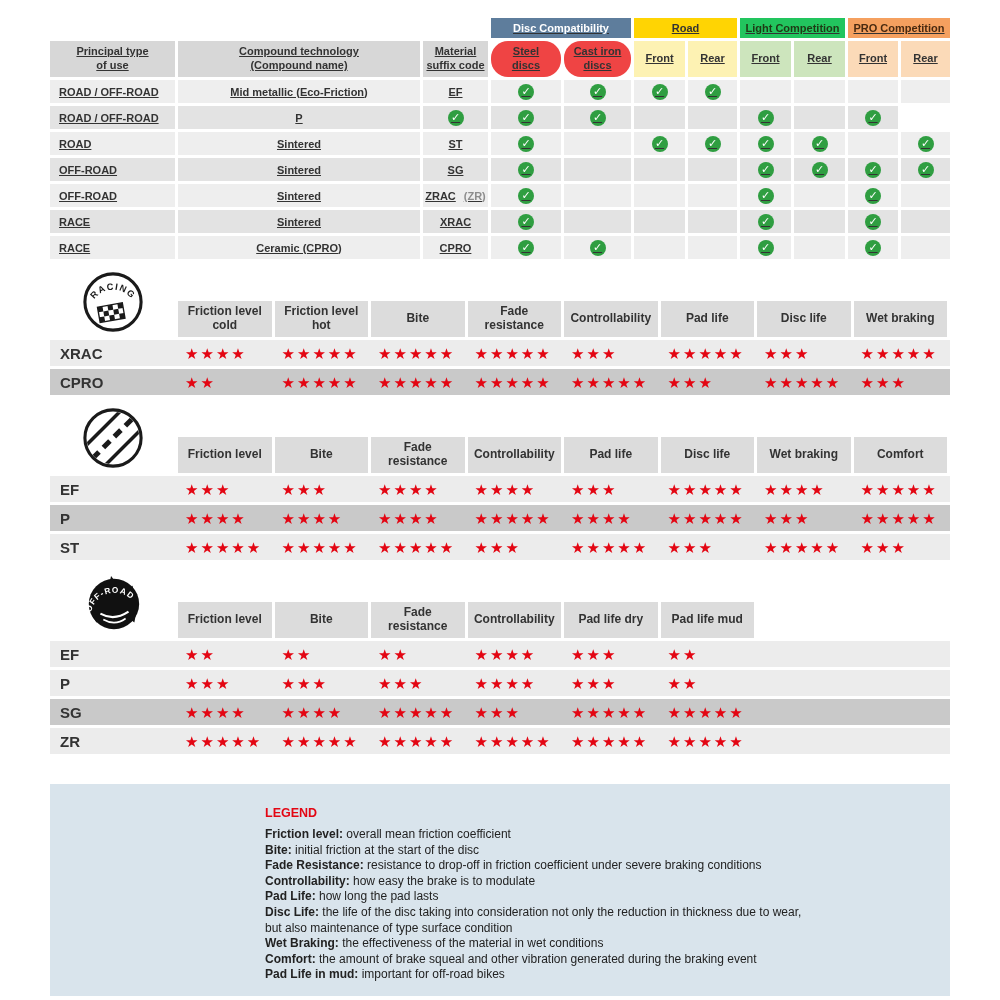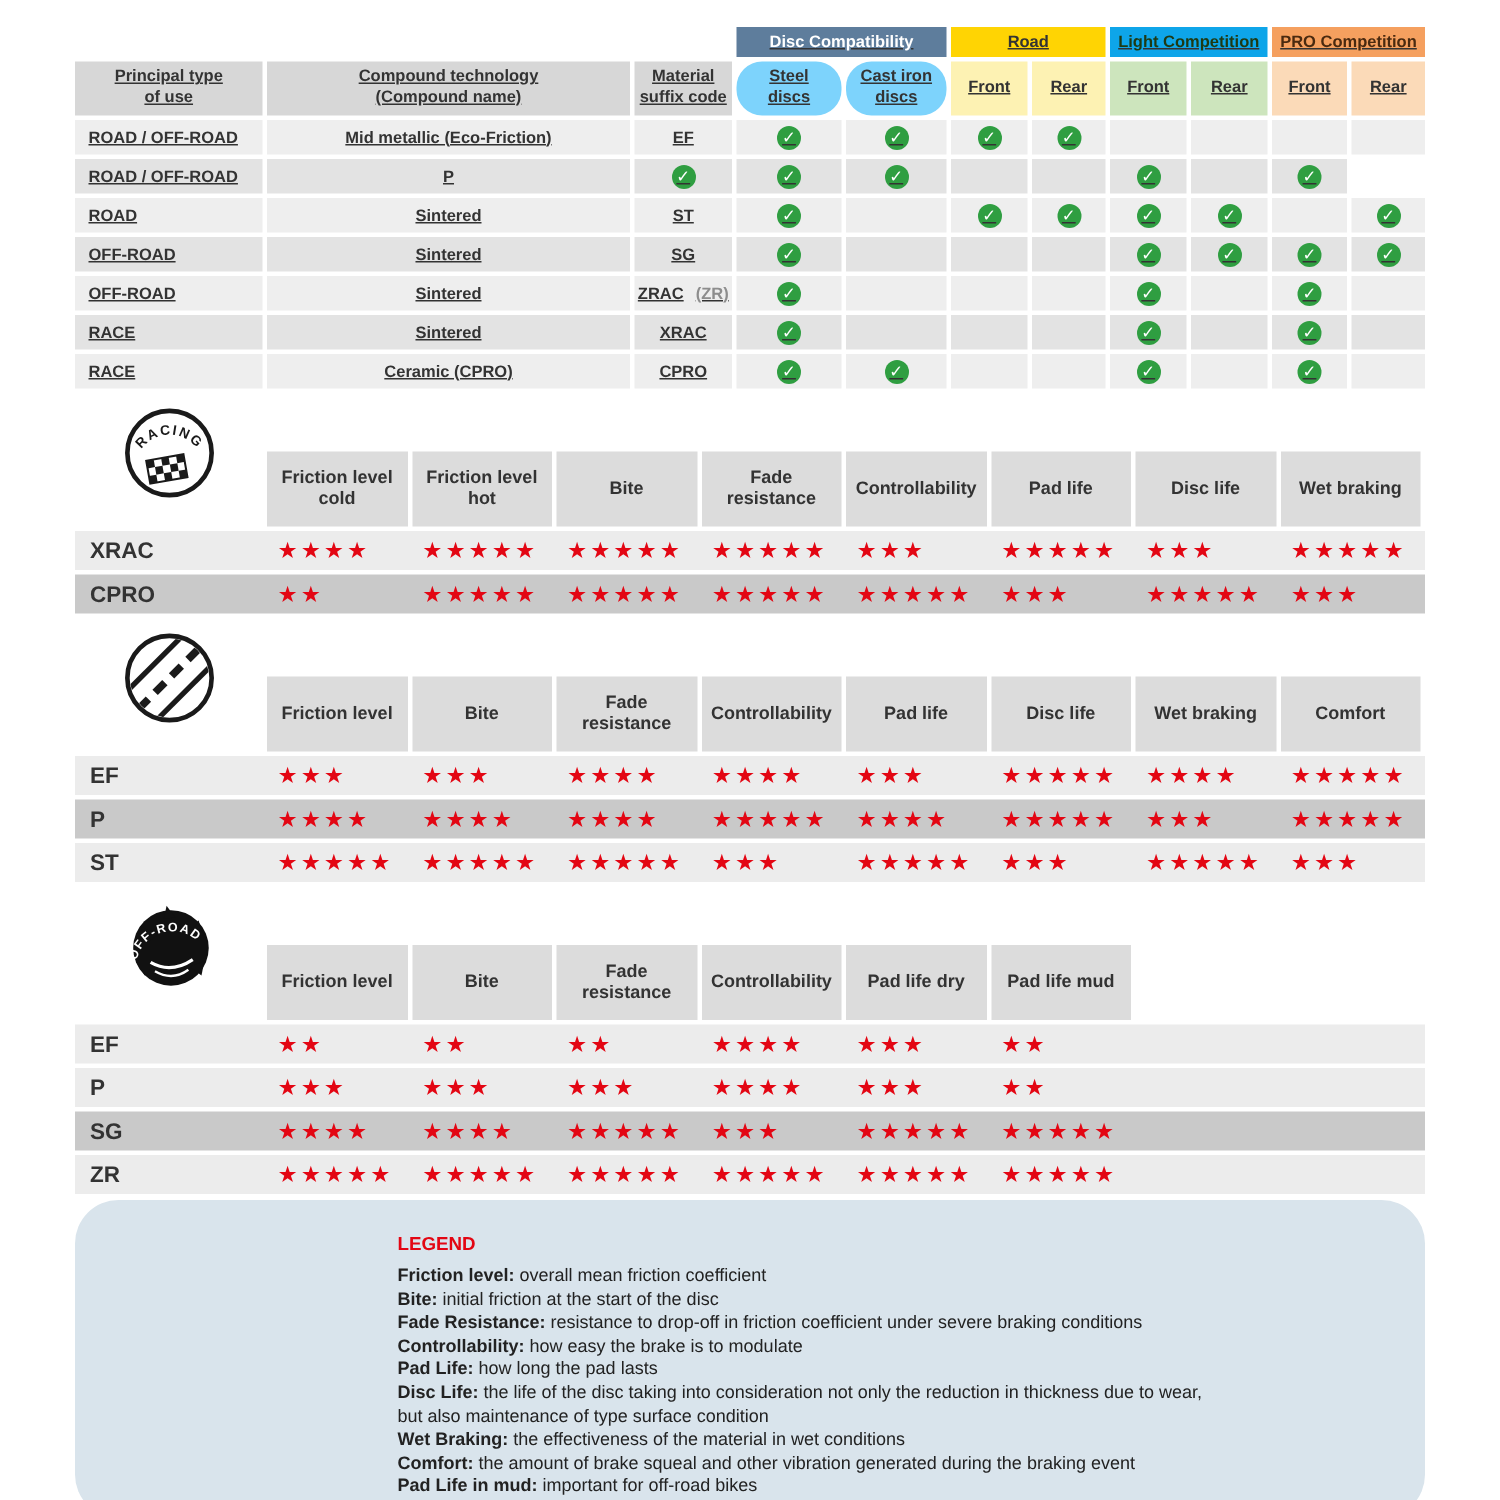--- a/index.html
+++ b/index.html
@@ -6,55 +6,55 @@
   html, body { width:1000px; height:1000px; background:#ffffff; }
   body { font-family:"Liberation Sans","DejaVu Sans",sans-serif; color:#333; position:relative; overflow:hidden; }
   .page { position:absolute; left:50px; top:18px; width:900px; }
 
   
   .cgrid { display:grid; grid-template-columns:125px 242px 65px 70px 67px 51px 49px 51px 51px 50px 49px; column-gap:3px;text-decoration:underline; }
   .gcell { height:20px; display:flex; align-items:center; justify-content:center; font-size:11px; font-weight:bold; }
   .gcell.spacer { background:transparent; }
   .group-disc  { background:#5e7d9c; color:#fff; }
   .group-road  { background:#ffd403; color:#333; }
-  .group-light { background:#0ea5e9; color:#1e3a14; }
+  .group-light { background:#22c55e; color:#1e3a14; }
   .group-pro   { background:#f5a05f; color:#4a2a10; }
   .header-row { margin-top:3px; }
   .hcell { height:36px; display:flex; align-items:center; justify-content:center; text-align:center;
            font-size:11px; font-weight:bold; line-height:1.25; white-space:pre-line; padding:0 2px; }
-  .hc-gray { background:#d7d7d7; } .hc-disc { background:#7dd3fc;border-radius:17px; }
+  .hc-gray { background:#d7d7d7; } .hc-disc { background:#ef4444;border-radius:17px; }
   .hc-road { background:#fdf2b3; } .hc-light { background:#cde5bd; } .hc-pro { background:#fbdab8; }
   .crow { margin-top:3px; }
   .ccell { height:23px; display:flex; align-items:center; justify-content:center; font-size:11px; font-weight:bold; }
   .ccell.use { justify-content:flex-start; padding-left:9px; }
   .row-light { background:#eeeeee; } .row-mid { background:#e3e3e3; }
   .check { width:16px; height:16px; border-radius:50%; background:#2f9e41; color:#fff; font-size:11px;
            font-weight:bold; display:flex; align-items:center; justify-content:center; }
   .code-suffix { color:#8d8d8d; margin-left:8px; font-weight:bold; }
 
   
   .section { position:relative; margin-top:42px; }
   .sec-icon { position:absolute; left:32px; top:-30px; width:62px; height:62px; }
   .sec-icon svg { width:100%; height:100%; display:block; }
   .star-header { display:grid; column-gap:3px; }
   .star-header.cols-8 { grid-template-columns:125px repeat(8,93.5px); }
   .star-header.cols-6 { grid-template-columns:125px repeat(6,93.5px); }
   .sh-spacer { background:transparent; }
-  .sh-cell { height:50px; background:#dcdcdc; display:flex; align-items:center; justify-content:center;
+  .sh-cell { height:36px; background:#dcdcdc; display:flex; align-items:center; justify-content:center;
              text-align:center; font-size:12px; font-weight:bold; line-height:1.15; padding:0 8px; }
   .star-row { margin-top:3px; height:26px; display:grid; align-items:center; }
   .star-row.cols-8 { grid-template-columns:128px repeat(8,96.5px); }
   .star-row.cols-6 { grid-template-columns:128px repeat(6,96.5px); }
   .shade-light { background:#ececec; } .shade-dark { background:#c9c9c9; }
   .sr-label { padding-left:10px; font-size:15px; font-weight:bold; color:#333; }
   .sr-cell { padding-left:7px; font-size:15px; letter-spacing:2px; color:#e30613;
              white-space:nowrap; overflow:hidden; line-height:1; }
 
   
-  .legend { margin-top:4px; background:#d9e4ec; height:212px; padding:22px 30px 0 215px;border-radius:29px; }
+  .legend { margin-top:30px; background:#d9e4ec; height:212px; padding:22px 30px 0 215px; }
   .legend-title { color:#e30613; font-weight:bold; font-size:12.5px; margin-bottom:7px; }
   .legend-line { font-size:12px; line-height:15.6px; color:#222; }
   .legend-term { font-weight:bold;text-align:center; }
 </style>
 </head>
 <body>
 
 <div class="page">
 
   <div>

